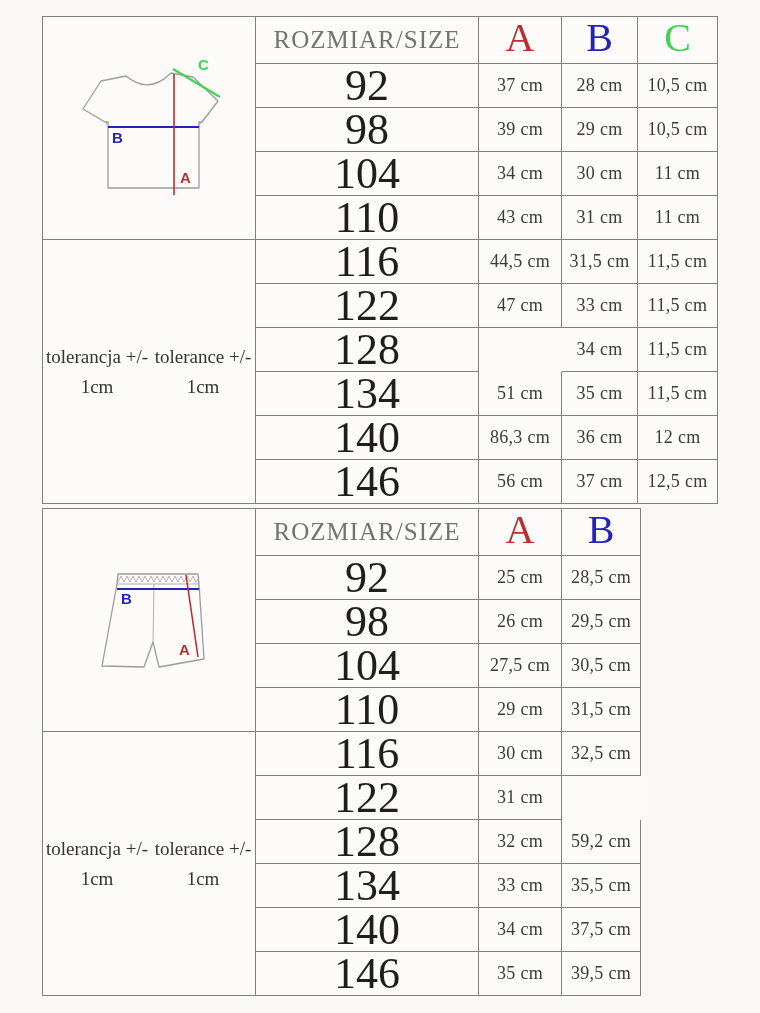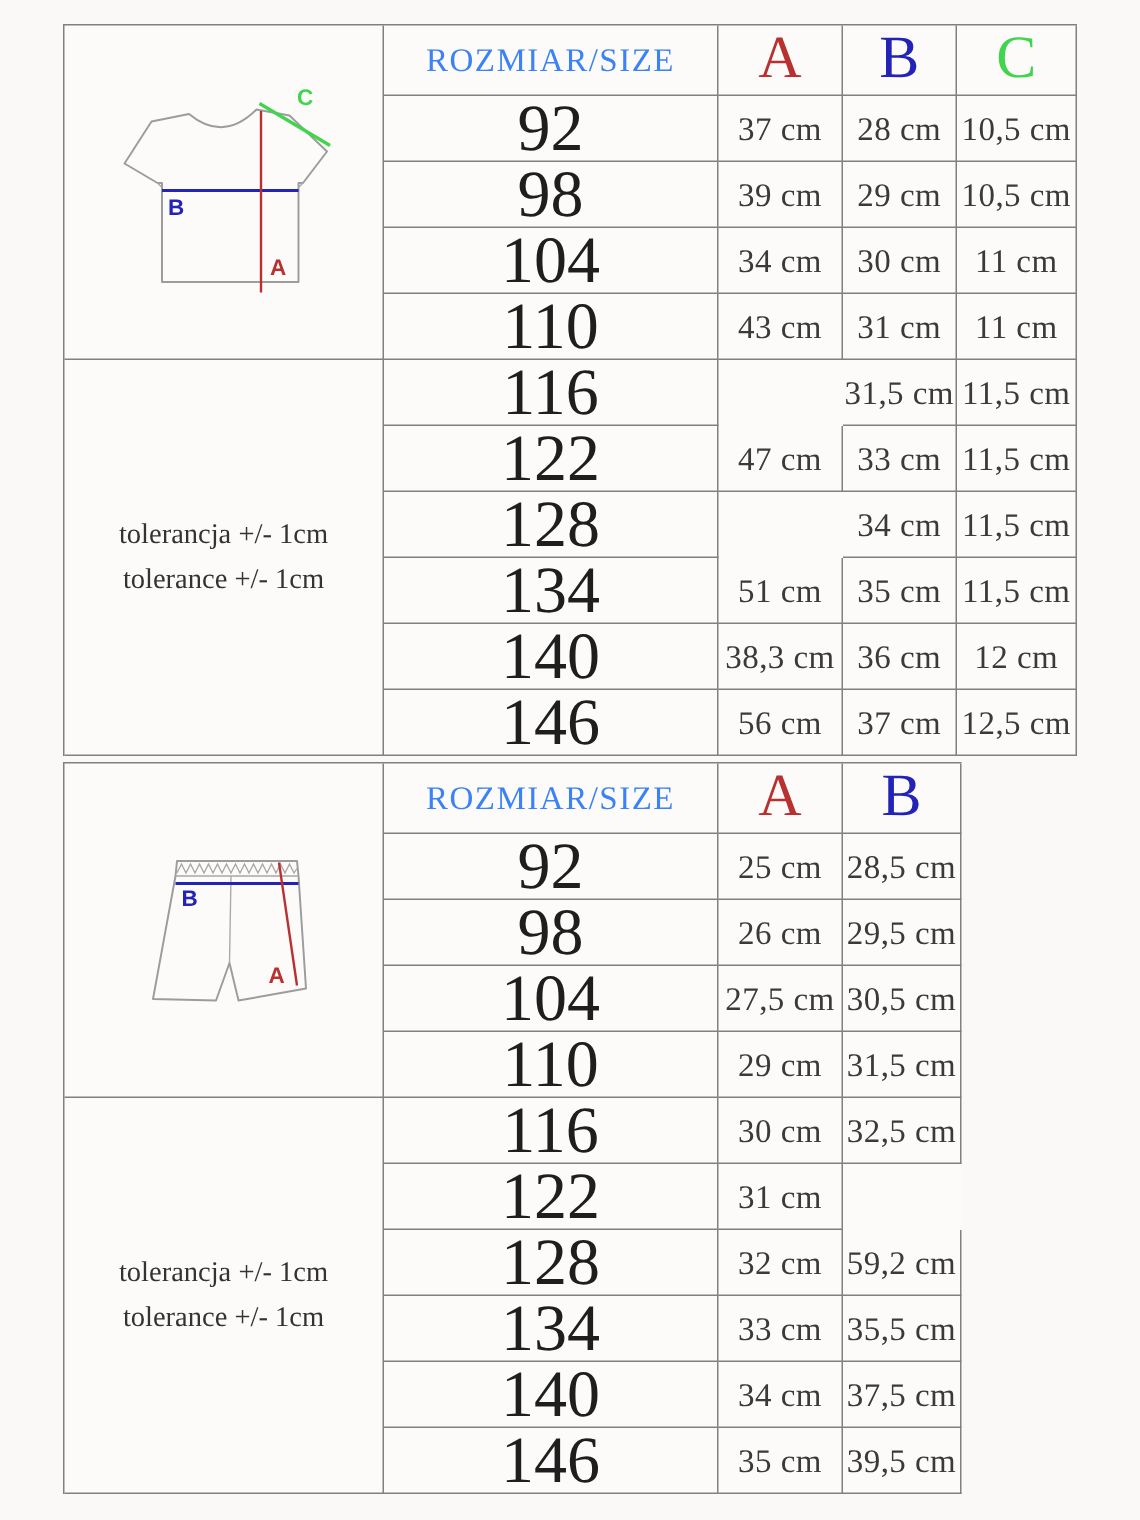--- a/index.html
+++ b/index.html
@@ -30,32 +30,32 @@
   }
   .shirt-table{grid-template-columns:213px 223px 83px 76px 80px;width:676px;}
   .shorts-table{grid-template-columns:213px 223px 83px 79px;width:599px;margin-top:4px;}
   .cell{
     border-right:1px solid var(--border);
     border-bottom:1px solid var(--border);
     display:flex;align-items:center;justify-content:center;
     overflow:hidden;
   }
   .illus{grid-column:1;grid-row:1/6;}
-  .tol{grid-column:1;grid-row:6/12;flex-direction:column;line-height:1.55;
+  .tol{grid-column:1;grid-row:6/12;flex-direction:row;line-height:1.55;
        font-size:19px;color:#333;text-align:center;}
   .c2{grid-column:2}.c3{grid-column:3}.c4{grid-column:4}.c5{grid-column:5}
   .hr{grid-row:1}.r1{grid-row:2}.r2{grid-row:3}.r3{grid-row:4}.r4{grid-row:5}
   .r5{grid-row:6}.r6{grid-row:7}.r7{grid-row:8}.r8{grid-row:9}.r9{grid-row:10}.r10{grid-row:11}
-  .hdr-size{font-size:22px;letter-spacing:1px;color:#3b82f6;}
+  .hdr-size{font-size:25px;letter-spacing:1px;color:#737373;}
   .hdr-letter{font-size:40px;line-height:1;padding-bottom:4px;}
   .la{color:var(--color-a);}
   .lb{color:var(--color-b);}
   .lc{color:var(--color-c);}
   .num{font-size:44px;color:var(--ink);}
-  .val{font-size:22px;color:var(--ink-mid);letter-spacing:.3px;}
+  .val{font-size:18px;color:var(--ink-mid);letter-spacing:.3px;}
   svg{display:block;}
   .outline{fill:none;stroke:#9c9c9c;stroke-width:1.3;stroke-linejoin:round;}
   .thin{fill:none;stroke:#a8a8a8;stroke-width:.9;}
   .line-a{stroke:var(--color-a);stroke-width:1.6;fill:none;}
   .line-b{stroke:var(--color-b);stroke-width:2;fill:none;}
   .line-c{stroke:var(--color-c);stroke-width:2.2;fill:none;}
   .lbl{font-family:"Liberation Sans","DejaVu Sans",sans-serif;font-size:15px;font-weight:bold;fill:currentColor;}
   .lbl-a{color:var(--color-a);}
   .lbl-b{color:var(--color-b);}
   .lbl-c{color:var(--color-c);}
@@ -99,39 +99,40 @@
     <div class="cell val c3 r3">34 cm</div>
     <div class="cell val c4 r3">30 cm</div>
     <div class="cell val c5 r3">11 cm</div>
 
     <div class="cell num c2 r4">110</div>
     <div class="cell val c3 r4">43 cm</div>
     <div class="cell val c4 r4">31 cm</div>
     <div class="cell val c5 r4">11 cm</div>
 
     <div class="cell num c2 r5">116</div>
+    <div class="cell val c3 r5">44,5 cm</div>
     <div class="cell val c4 r5">31,5 cm</div>
     <div class="cell val c5 r5">11,5 cm</div>
 
     <div class="cell num c2 r6">122</div>
     <div class="cell val c3 r6">47 cm</div>
     <div class="cell val c4 r6">33 cm</div>
     <div class="cell val c5 r6">11,5 cm</div>
 
     <div class="cell num c2 r7">128</div>
     <div class="cell val c4 r7">34 cm</div>
     <div class="cell val c5 r7">11,5 cm</div>
 
     <div class="cell num c2 r8">134</div>
     <div class="cell val c3 r8">51 cm</div>
     <div class="cell val c4 r8">35 cm</div>
     <div class="cell val c5 r8">11,5 cm</div>
 
     <div class="cell num c2 r9">140</div>
-    <div class="cell val c3 r9">38,3 cm</div>
+    <div class="cell val c3 r9">86,3 cm</div>
     <div class="cell val c4 r9">36 cm</div>
     <div class="cell val c5 r9">12 cm</div>
 
     <div class="cell num c2 r10">146</div>
     <div class="cell val c3 r10">56 cm</div>
     <div class="cell val c4 r10">37 cm</div>
     <div class="cell val c5 r10">12,5 cm</div>
 
     <div class="cell tol">
       <div>tolerancja +/- 1cm</div>

